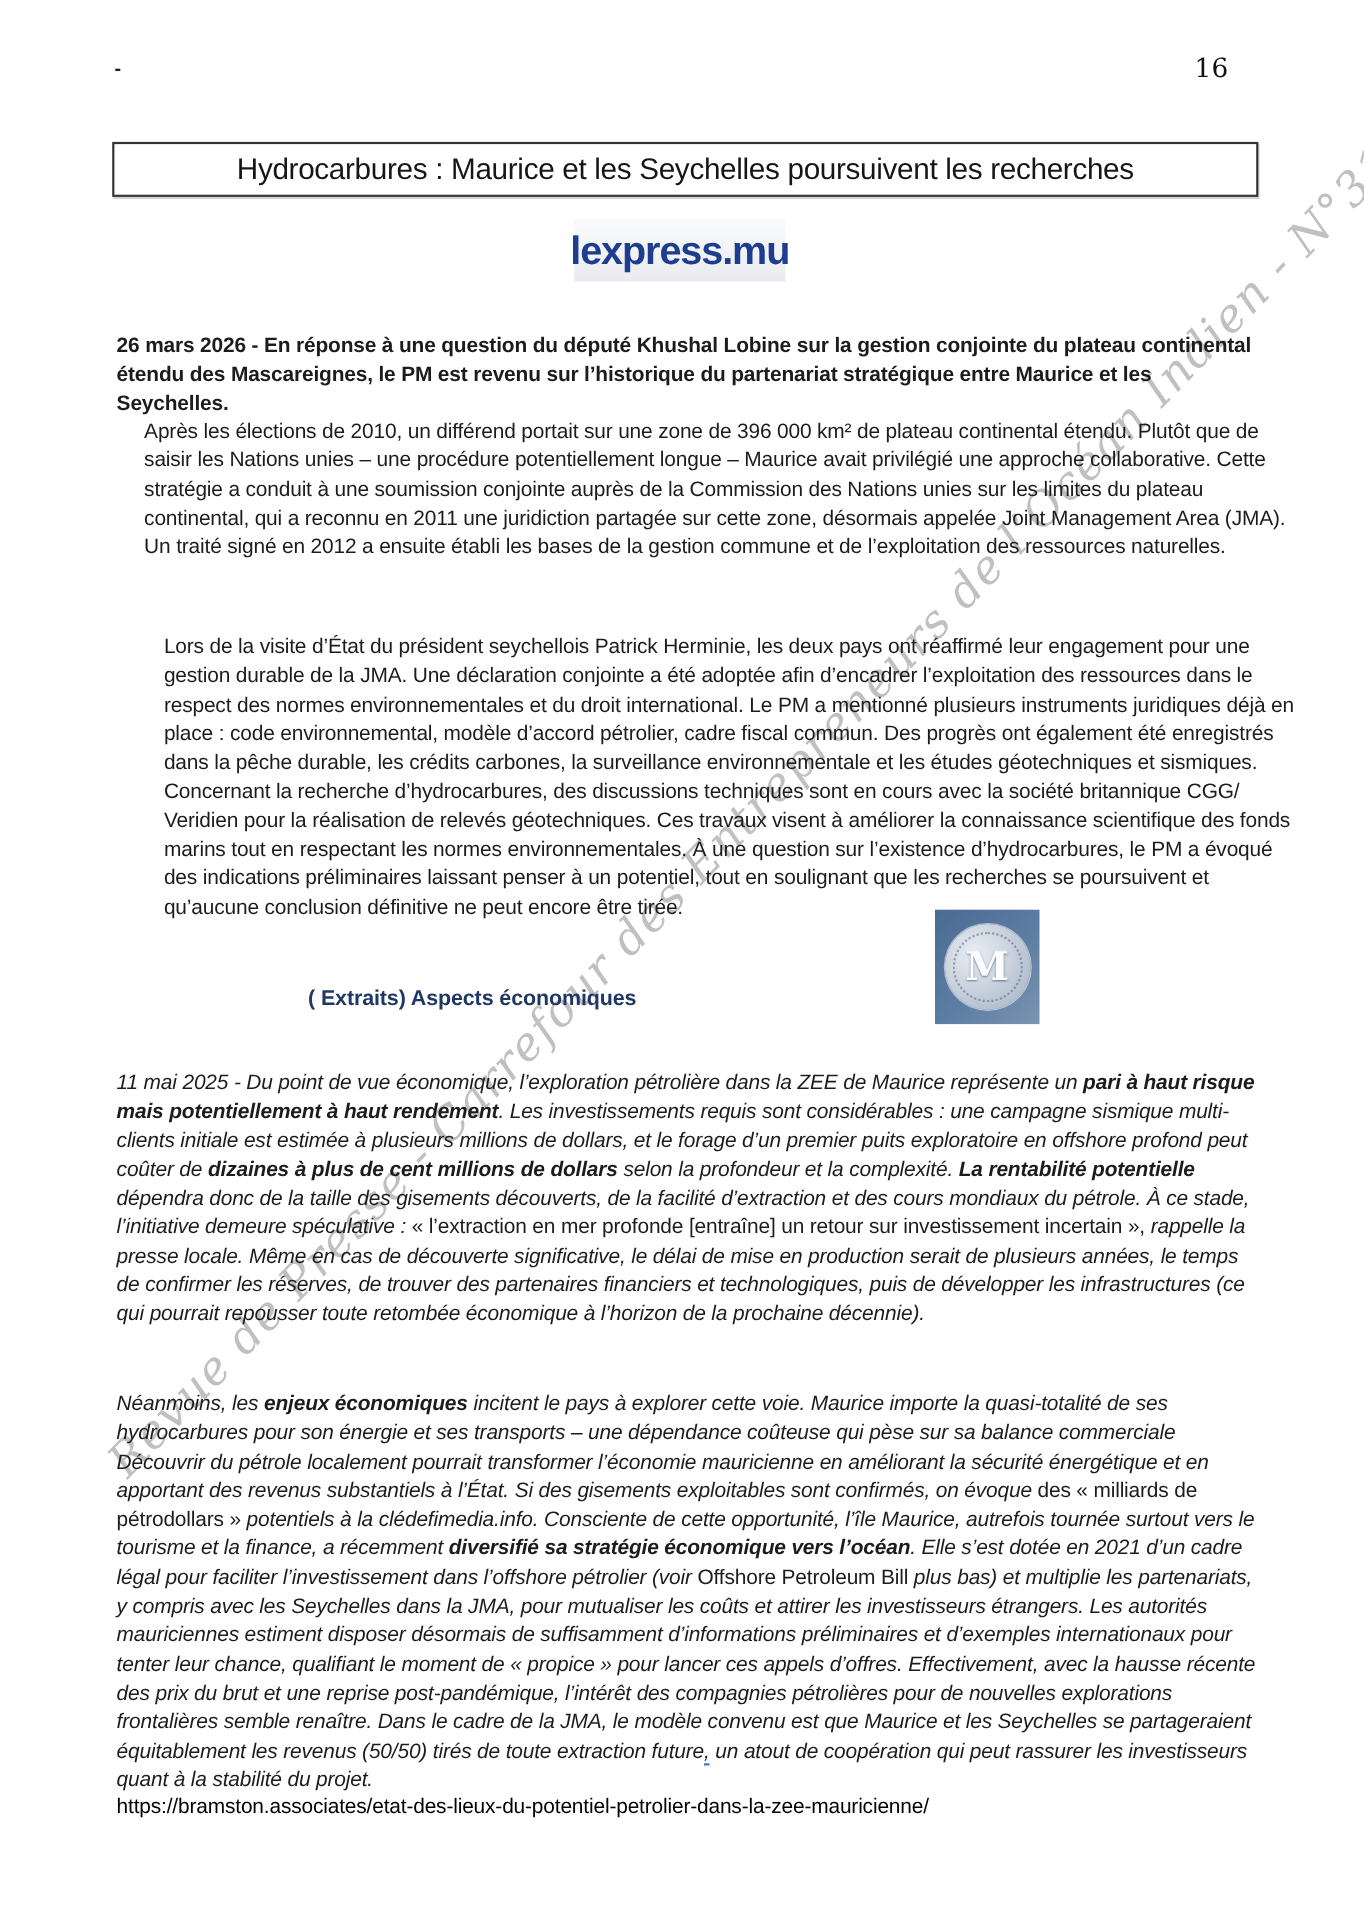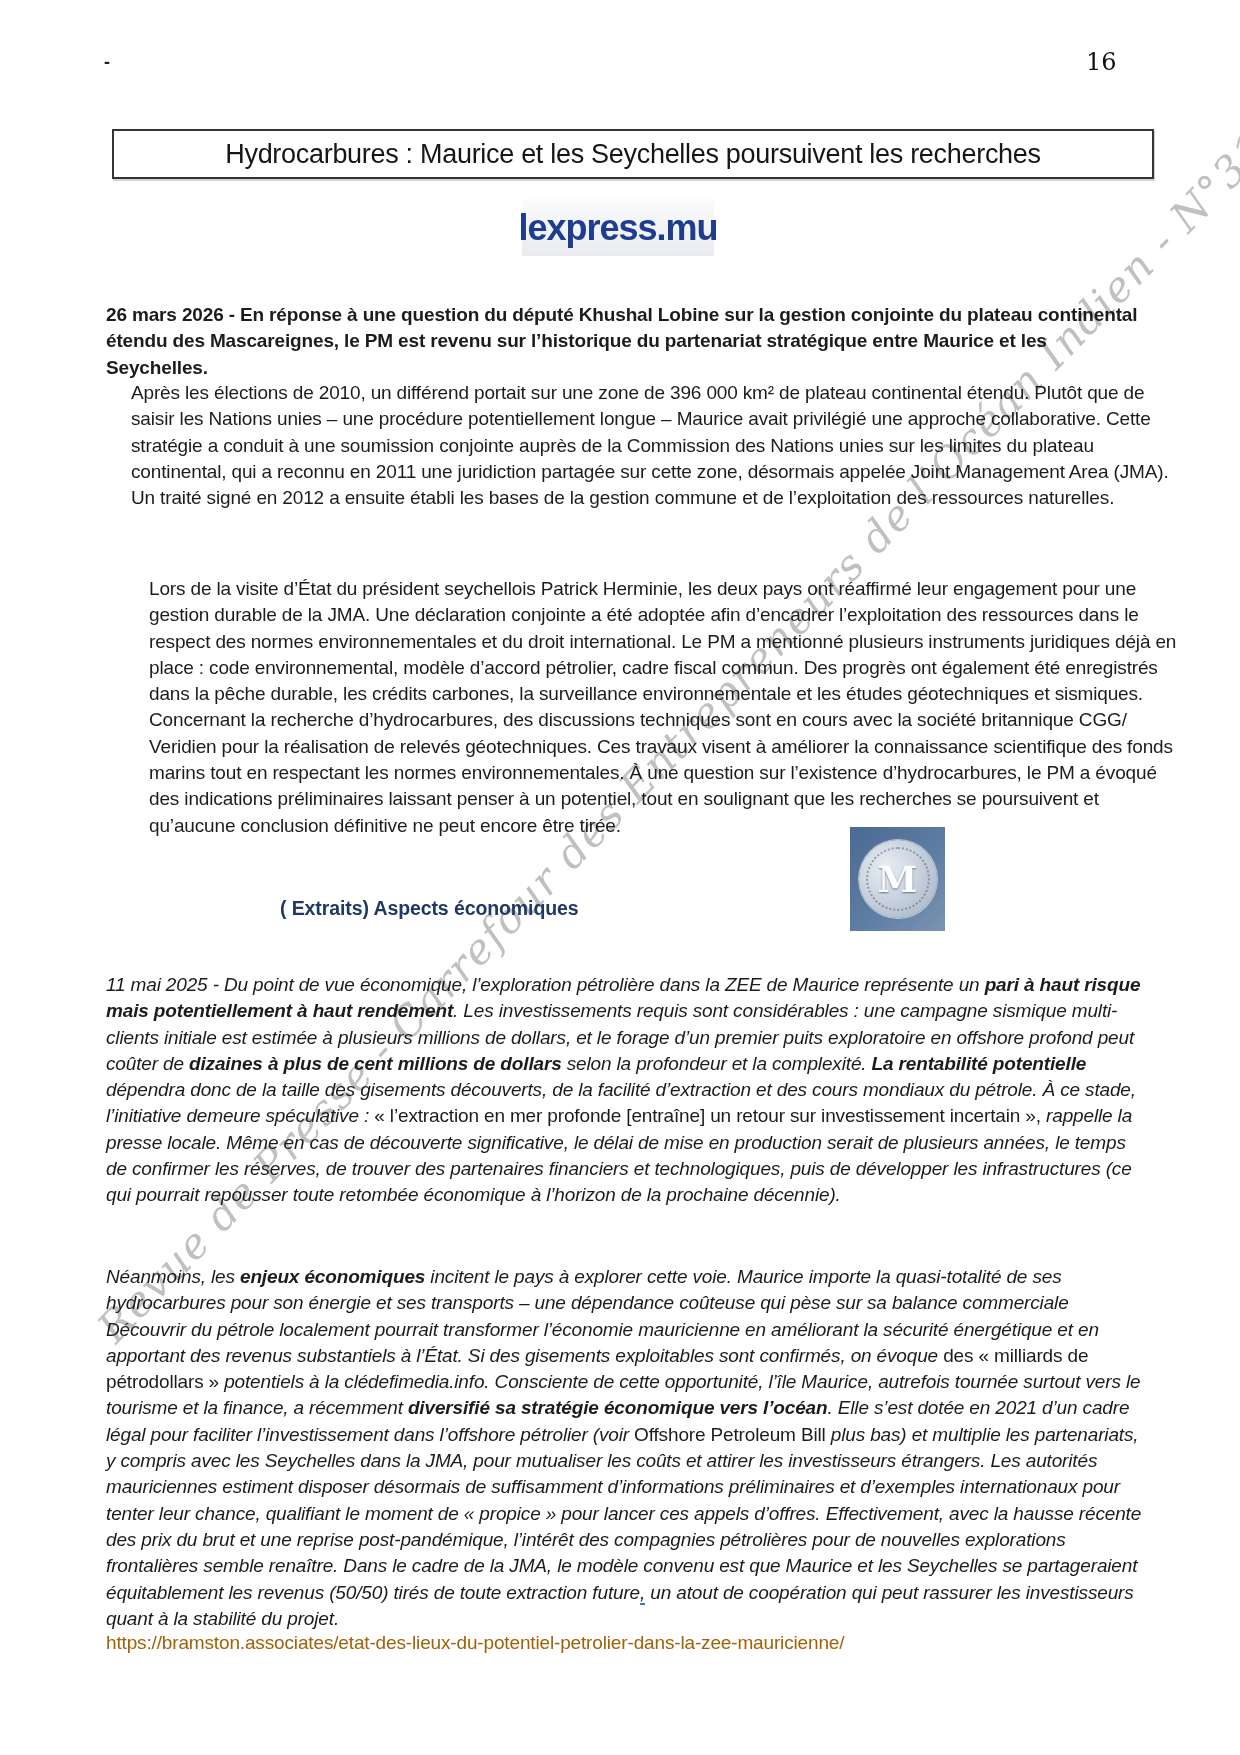--- a/index.html
+++ b/index.html
@@ -15,21 +15,21 @@
     font-family:"DejaVu Serif", serif;font-style:italic;
     font-size:42px;letter-spacing:1.5px;white-space:nowrap;
     color:rgba(115,115,115,0.45);z-index:1;pointer-events:none;
   }
   .layer{position:absolute;inset:0;z-index:2;}
   
   .corner-dash{left:104px;top:52px;font-size:18px;font-weight:bold;color:#222;}
   .page-number{left:1086px;top:48px;font-family:"DejaVu Serif", serif;font-size:24px;color:#111;}
   
   .title-box{
-    left:112px;top:129px;width:1038px;height:46px;
+    left:102px;top:129px;width:1038px;height:46px;
     border:2px solid #343434;background:#fff;
     display:flex;align-items:center;justify-content:center;
     box-shadow:1px 2px 0 rgba(80,80,80,0.25);
     text-align:center;
   }
   .title-box span{font-size:27px;letter-spacing:-0.3px;color:#161616;white-space:nowrap;}
   
   .lexpress{
     left:522px;top:199px;width:192px;height:57px;
     background:linear-gradient(#fafbfc,#e9ebef);
@@ -73,21 +73,21 @@
   }
   .seal-ring::before{
     content:"";position:absolute;inset:7px;border-radius:50%;
     border:2px dotted rgba(82,102,132,0.55);
   }
   .seal-letter{
     font-family:"DejaVu Serif", serif;font-size:36px;font-weight:bold;color:#fcfdfe;
     text-shadow:0 1px 2px rgba(40,60,90,0.65),0 -1px 1px rgba(255,255,255,0.5);
   }
   
-  .source-url{left:106px;top:1632px;font-size:19px;letter-spacing:-0.15px;color:#a16207;}
+  .source-url{left:106px;top:1632px;font-size:19px;letter-spacing:-0.15px;color:#000000;}
 </style>
 </head>
 <body>
 
 <div class="watermark">Revue de Presse - Carrefour des Entrepreneurs de l’Océan Indien - N°314</div>
 
 <div class="layer">
 
   <div class="abs corner-dash">-</div>
   <div class="abs page-number">16</div>

